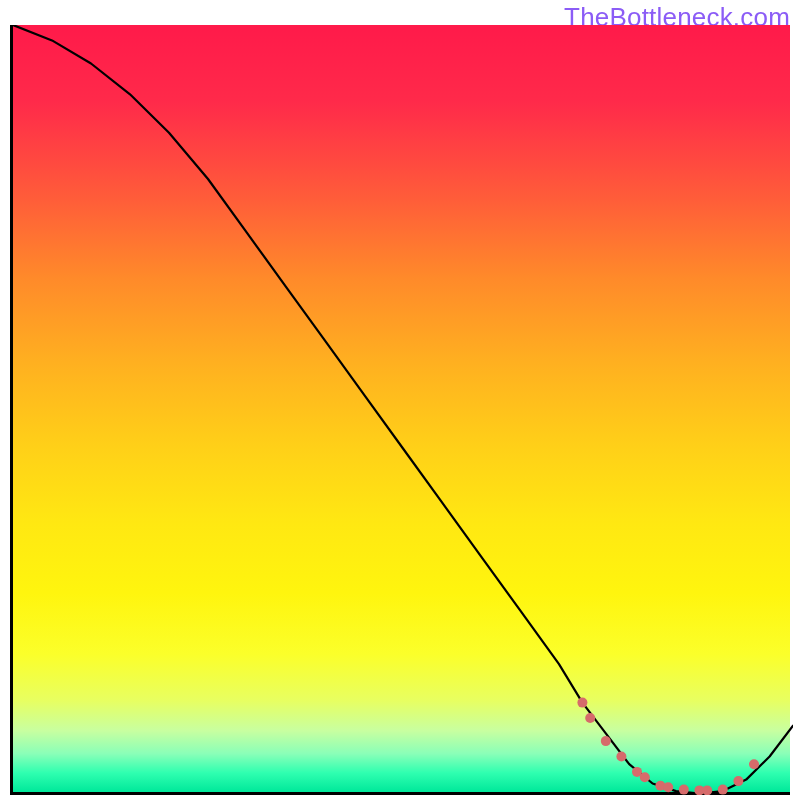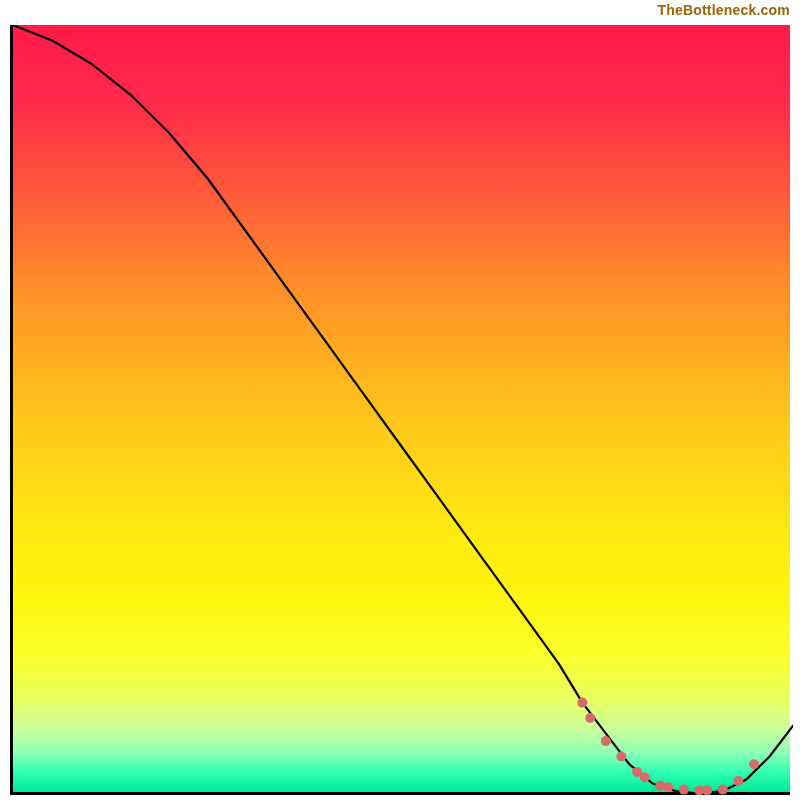--- a/index.html
+++ b/index.html
@@ -47,23 +47,23 @@
     left: 0;
     top: 0;
     width: 780px;
     height: 770px;
     pointer-events: none;
   }
   .attrib {
     position: absolute;
     top: 2px;
     right: 10px;
-    color: #a16207;
-    font-size: 14px;
-    font-weight: 700;
+    color: #8b5cf6;
+    font-size: 26px;
+    font-weight: 400;
     letter-spacing: 0.2px;
   }
 </style>
 </head>
 <body>
 
 <div class="stage">
   <div class="attrib">TheBottleneck.com</div>
 
   <div class="plot-frame">

